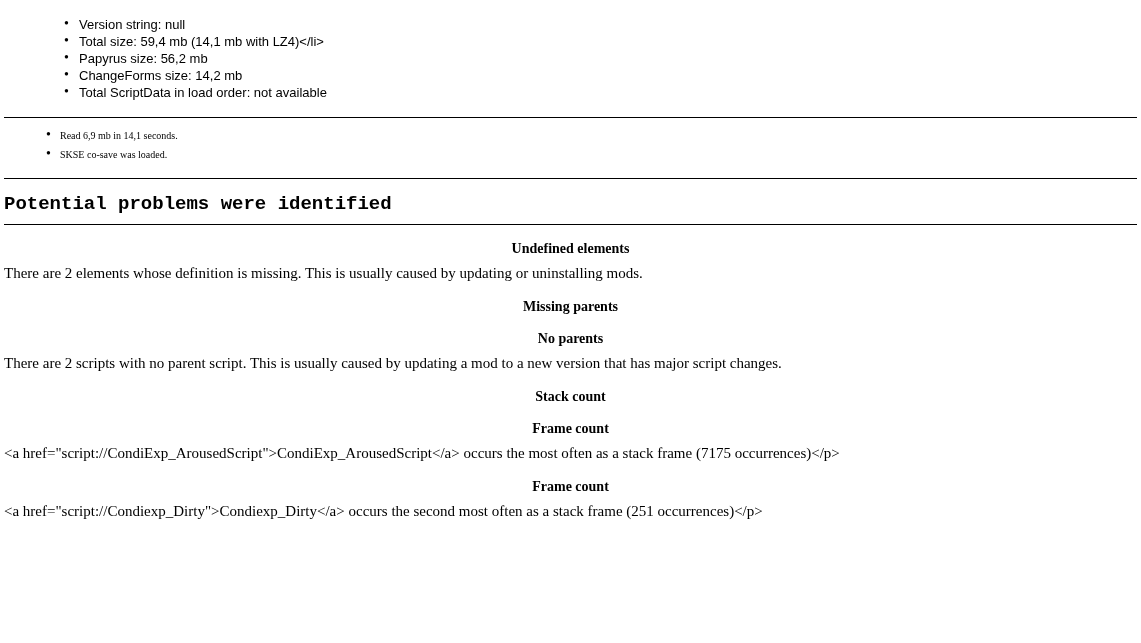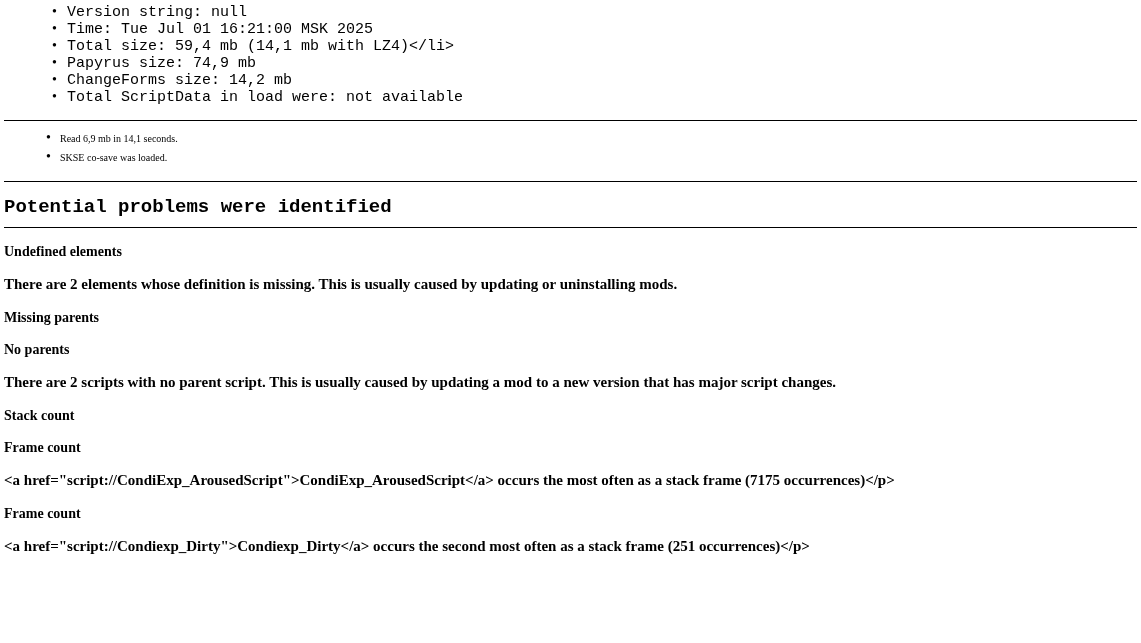--- a/index.html
+++ b/index.html
@@ -16,24 +16,24 @@
   }
   .page {
     width: 1141px;
     box-sizing: border-box;
     padding: 0 4px;
   }
 
   
   ul.mono-list {
     list-style: none;
-    margin: 4px;
+    margin: 16px;
     padding: 0;
-    font-family: Liberation Mono, monospace;
-    font-size: 15px;
+    font-family: Liberation Sans, sans-serif;
+    font-size: 13px;
     line-height: 17px;
   }
   ul.mono-list li {
     position: relative;
     padding-left: 59px;
     white-space: pre;
   }
   ul.mono-list li::before {
     content: "\2022";
     position: absolute;
@@ -90,41 +90,40 @@
     margin: 9px 0 0 0;
     height: 0;
   }
 
   h3.problem-title {
     font-family: "Liberation Serif", serif;
     font-size: 14px;
     font-weight: bold;
     margin: 15px 0 0 0;
     line-height: 17px;
+    text-align: center;
   }
   p.problem-text {
     font-family: "Liberation Serif", serif;
     font-size: 15px;
     line-height: 19px;
-    margin: 15px 0 0 0;
-    font-weight: bold;
+    margin: 7px 0 0 0;
   }
 </style>
 </head>
 <body>
 
 <div class="page">
 
   <ul class="mono-list">
     <li>Version string: null</li>
-    <li>Time: Tue Jul 01 16:21:00 MSK 2025</li>
     <li>Total size: 59,4 mb (14,1 mb with LZ4)&lt;/li&gt;</li>
-    <li>Papyrus size: 74,9 mb</li>
+    <li>Papyrus size: 56,2 mb</li>
     <li>ChangeForms size: 14,2 mb</li>
-    <li>Total ScriptData in load were: not available</li>
+    <li>Total ScriptData in load order: not available</li>
   </ul>
 
   <hr class="rule">
 
 
   <ul class="serif-list">
     <li>Read 6,9 mb in 14,1 seconds.</li>
     <li>SKSE co-save was loaded.</li>
   </ul>
 

